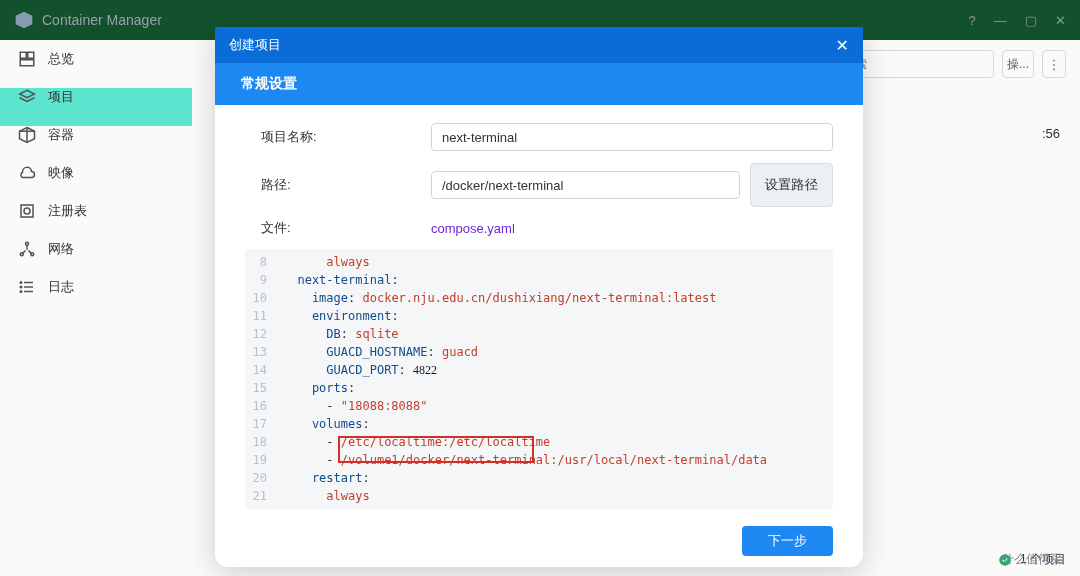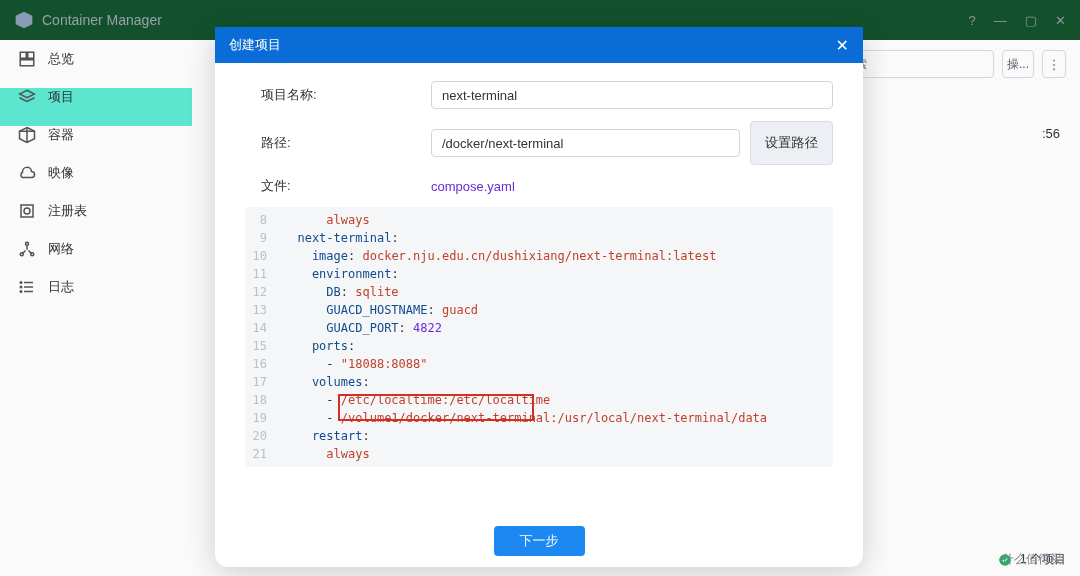--- a/index.html
+++ b/index.html
@@ -50,24 +50,24 @@
 .path-row .form-input { margin-right: 10px; }
 .set-path-btn { height: 44px; padding: 0 14px; background: #ecf0f4; border: 1px solid #d9dde3; border-radius: 4px; color: #333; cursor: pointer; }
 
 
 .code-block { background: #f4f6f8; border-radius: 4px; margin-top: 6px; font-family: Consolas, Menlo, monospace; font-size: 12px; line-height: 18px; padding: 4px 0 8px 0; max-height: 260px; overflow: auto; position: relative; }
 .code-line { display: flex; }
 .ln { width: 38px; text-align: right; color: #b9c0c9; padding-right: 16px; user-select: none; flex-shrink: 0; }
 .cc { white-space: pre; }
 .tok-key { color: #134b8e; }
 .tok-str { color: #c13f2b; }
-.tok-num { color: #6d28d9; }
+.tok-num { color: #0f172a; font-family: Liberation Serif, serif; }
 .hl-box { position: absolute; border: 2px solid #d22f27; pointer-events: none; }
 
-.modal-foot { height: 52px; display: flex; justify-content: center; align-items: center; padding: 0 30px; }
+.modal-foot { height: 52px; display: flex; justify-content: flex-end; align-items: center; padding: 0 30px; }
 .primary-btn { background: #1e88f2; color: #fff; border: none; border-radius: 4px; height: 30px; padding: 0 26px; font-size: 13px; cursor: pointer; }
 
 .wm { position: absolute; right: 18px; bottom: 8px; color: #77828f; font-size: 12px; z-index: 5; }
 </style>
 </head>
 <body>
 
 <div class="window">
   <div class="titlebar">
     <span class="app-icon">
@@ -182,20 +182,21 @@
   </div>
 
   <div class="overlay"></div>
 
   <div class="modal">
     <div class="modal-head">
       <span>创建项目</span>
       <span class="spacer"></span>
       <span class="close">✕</span>
     </div>
+    <div class="section-head">常规设置</div>
 
     <div class="modal-body">
       <div class="form-row">
         <div class="form-label">项目名称:</div>
         <input class="form-input" value="next-terminal" style="">
       </div>
       <div class="form-row path-row">
         <div class="form-label">路径:</div>
         <input class="form-input" value="/docker/next-terminal" style="">
         <button class="set-path-btn">设置路径</button>

